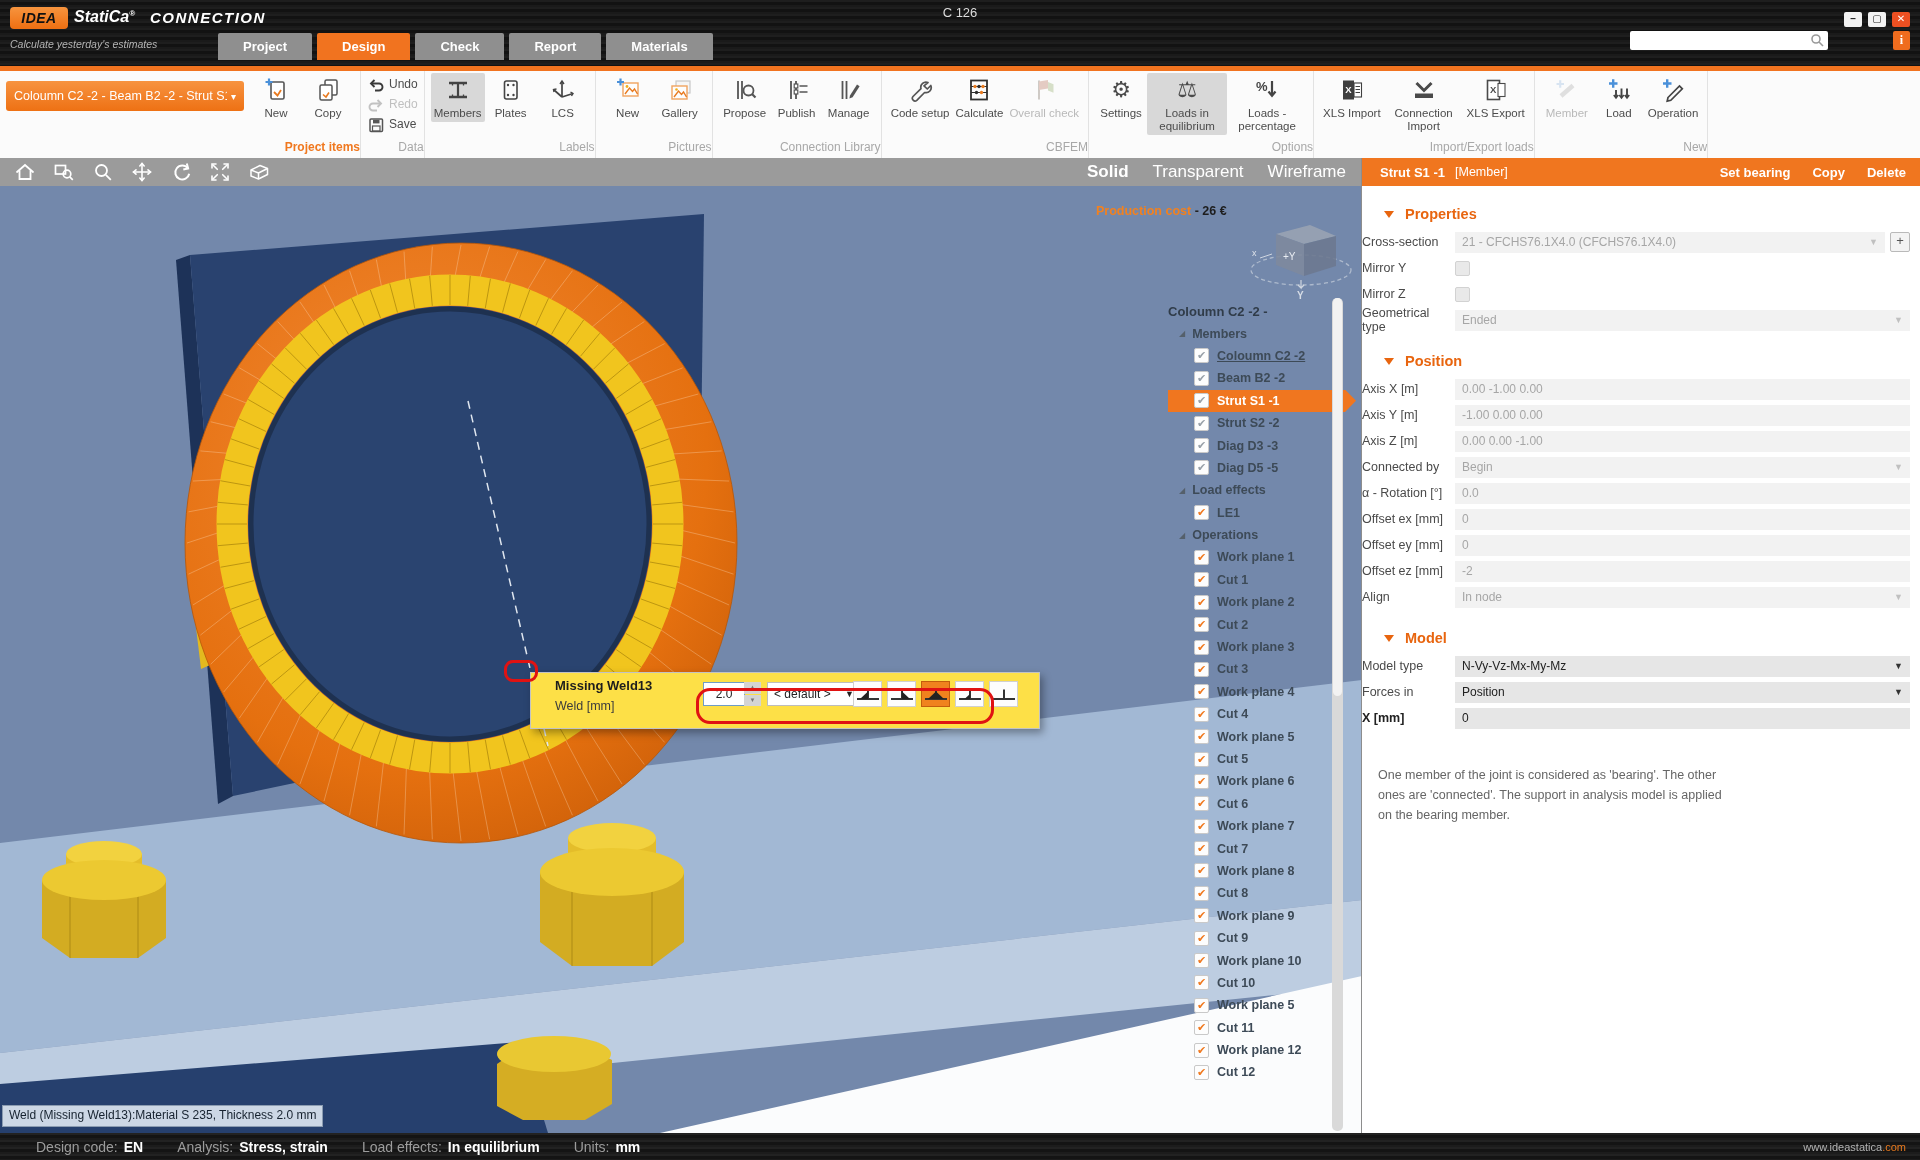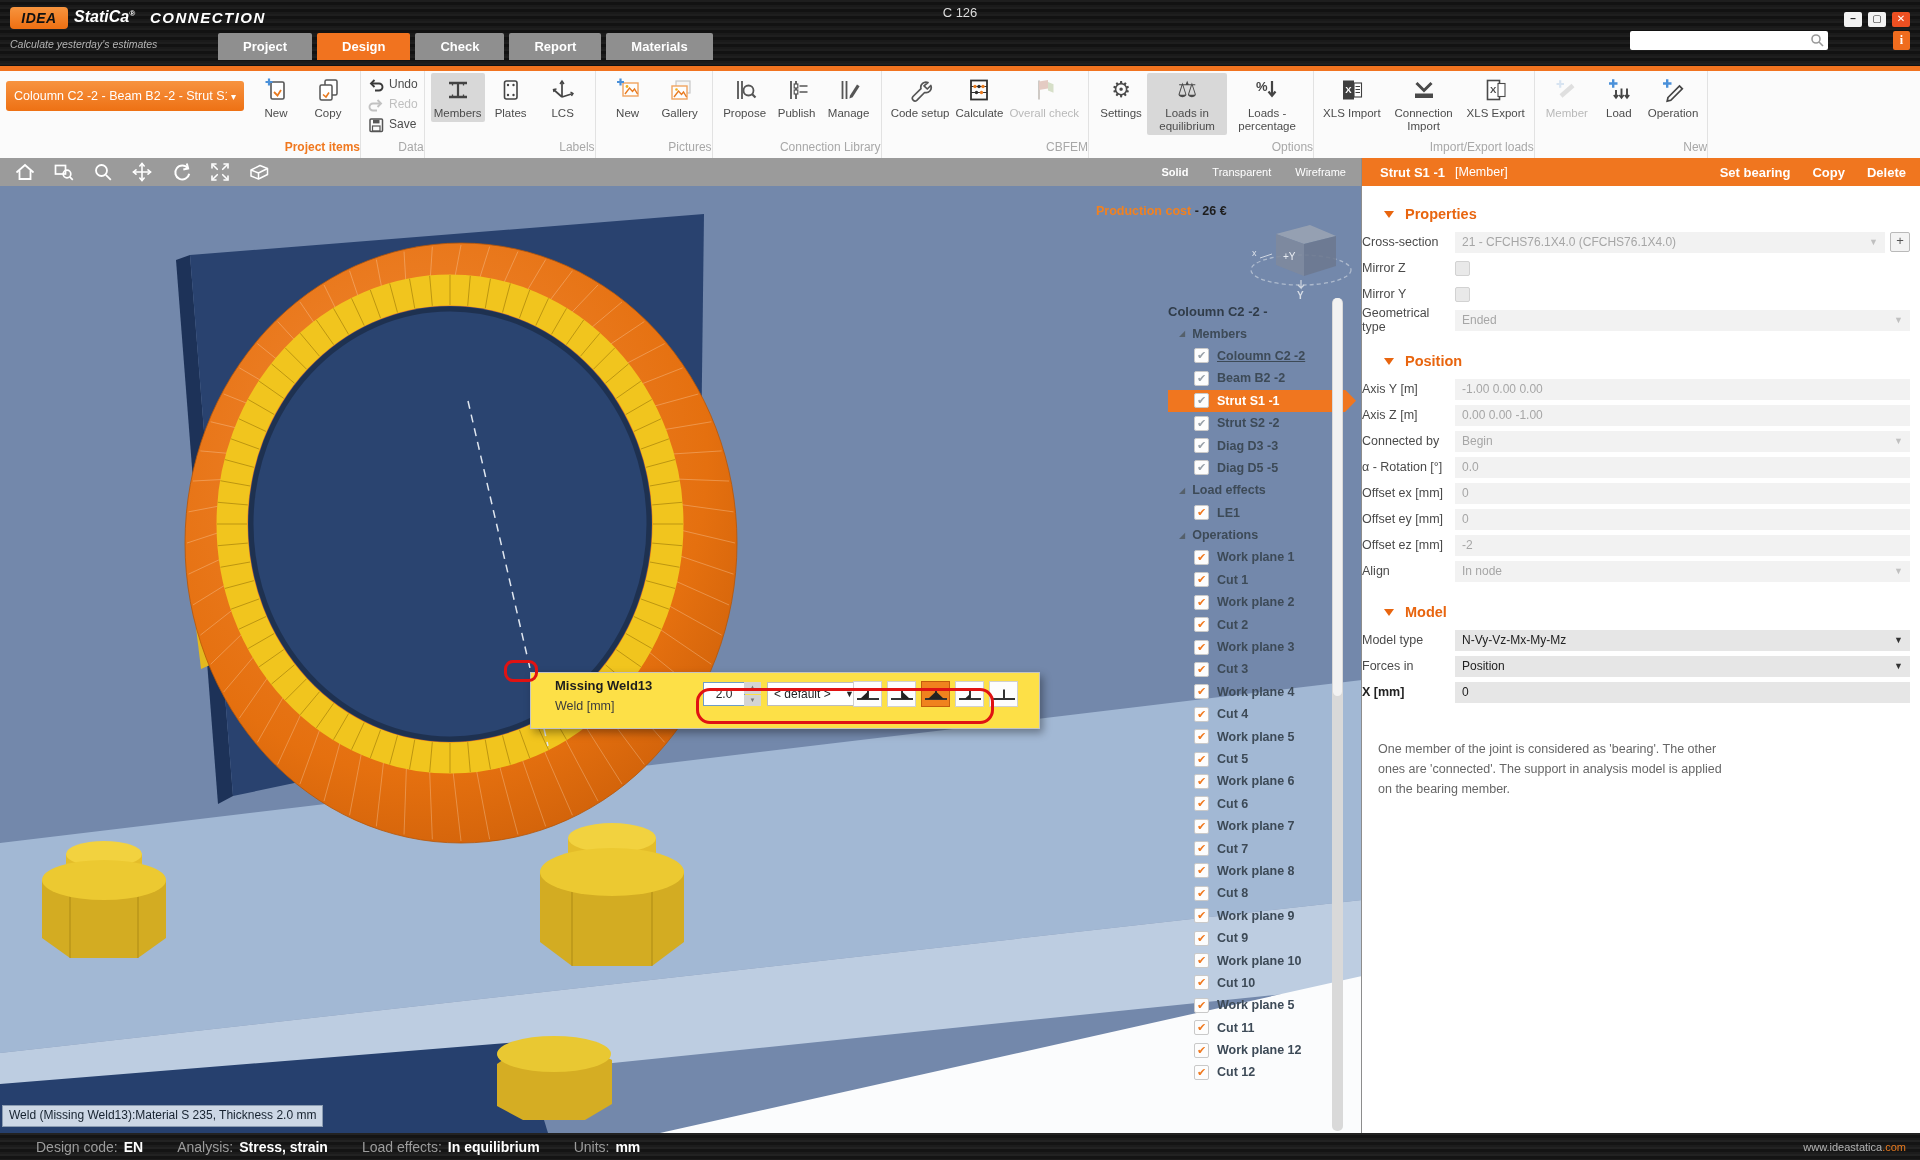--- a/index.html
+++ b/index.html
@@ -53,21 +53,21 @@
   .proj-dd{width:222px;height:30px;margin-top:8px;border-radius:3px;background:linear-gradient(#f79340,#ee7114);
     color:#fff;font-size:12.5px;display:flex;align-items:center;padding:0 8px;}
   .pdtext{flex:1;white-space:nowrap;overflow:hidden;}
   .pdcaret{margin-left:4px;font-size:10px;}
   .gch{font-size:22px;color:#4a4a4a;line-height:26px;}
 
   
   #vp-header{left:0;top:158px;width:1362px;height:28px;background:#9b9b9b;display:flex;align-items:center;}
   #vp-tools{display:flex;gap:17px;margin-left:14px;align-items:center;}
   #vp-tools span{display:inline-flex;}
-  #vp-modes{margin-left:auto;margin-right:16px;display:flex;gap:24px;color:#fff;font-size:11px;}
+  #vp-modes{margin-left:auto;margin-right:16px;display:flex;gap:24px;color:#fff;font-size:17px;}
   #vp-modes .mode.active{font-weight:bold;}
   #panel-header{left:1362px;top:158px;width:558px;height:28px;background:#f0761f;color:#fff;display:flex;align-items:center;}
   #panel-title{font-weight:bold;font-size:13px;margin-left:18px;}
   #panel-subtitle{font-size:12.5px;margin-left:10px;}
   #panel-actions{margin-left:auto;margin-right:14px;display:flex;gap:22px;font-weight:bold;font-size:13px;}
 
   
   #viewport{left:0;top:186px;width:1362px;height:947px;background:#7388ab;overflow:hidden;}
   #vp-divider{left:1361px;top:158px;width:1px;height:975px;background:#8d8d8d;}
   #prod-cost{left:1096px;top:18px;font-size:12.5px;font-weight:bold;}
@@ -955,37 +955,43 @@
         </div>
         <div class="prow">
           <span class="plabel">Cross-section</span>
           <div class="pfield">
             <span class="fval">21 - CFCHS76.1X4.0 (CFCHS76.1X4.0)</span>
             <span class="caret">▼</span>
           </div>
           <div class="plus-btn">+</div>
         </div>
         <div class="prow">
+          <span class="plabel">Mirror Y</span>
+          <span class="pcheck"></span>
+        </div>
+        <div class="prow">
           <span class="plabel">Mirror Z</span>
-          <span class="pcheck"></span>
-        </div>
-        <div class="prow">
-          <span class="plabel">Mirror Y</span>
           <span class="pcheck"></span>
         </div>
         <div class="prow">
           <span class="plabel">Geometrical type</span>
           <div class="pfield">
             <span class="fval">Ended</span>
             <span class="caret">▼</span>
           </div>
         </div>
         <div class="psec-head">
           <span class="ptri"></span>
           <span class="ptitle">Position</span>
+        </div>
+        <div class="prow">
+          <span class="plabel">Axis X [m]</span>
+          <div class="pfield">
+            <span class="fval">0.00 -1.00 0.00</span>
+          </div>
         </div>
         <div class="prow">
           <span class="plabel">Axis Y [m]</span>
           <div class="pfield">
             <span class="fval">-1.00 0.00 0.00</span>
           </div>
         </div>
         <div class="prow">
           <span class="plabel">Axis Z [m]</span>
           <div class="pfield">

